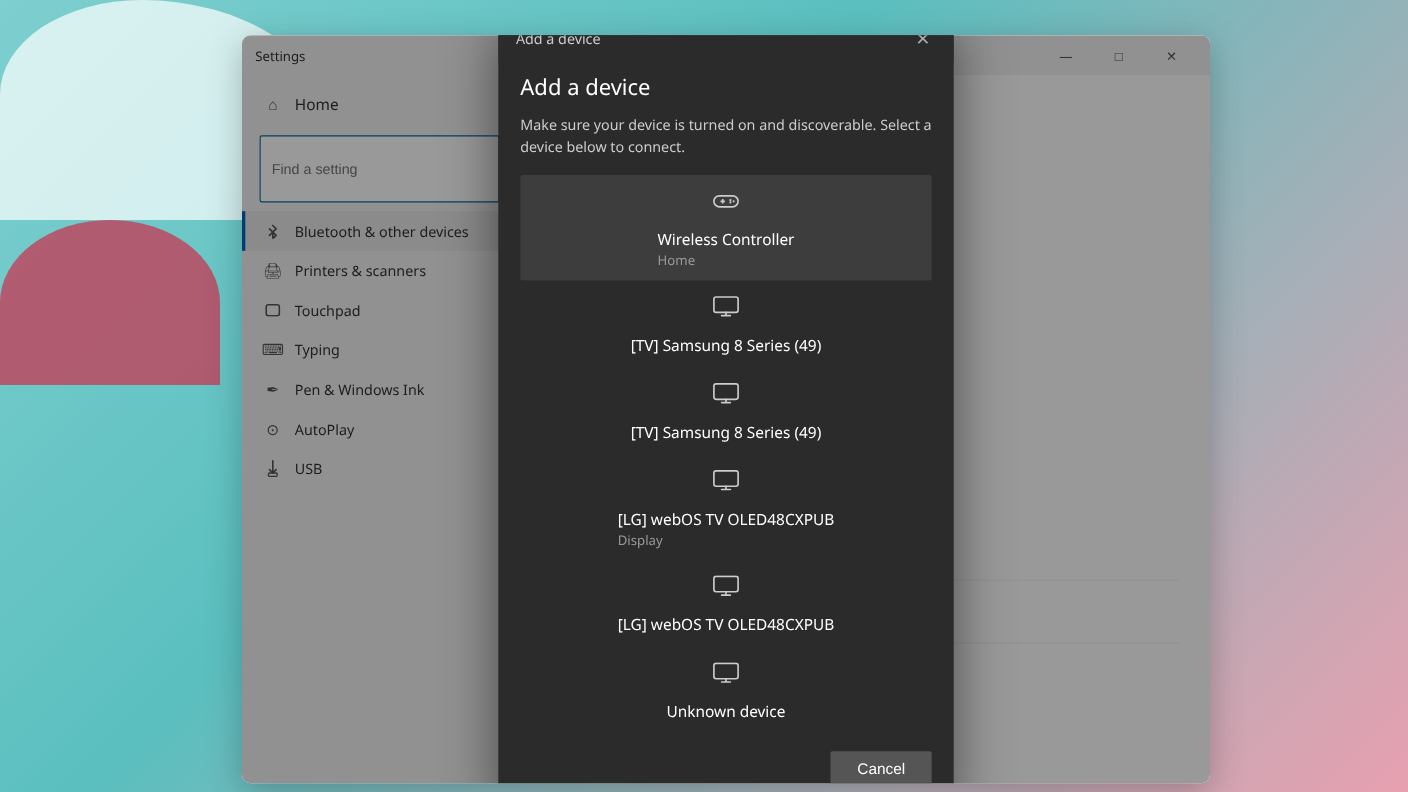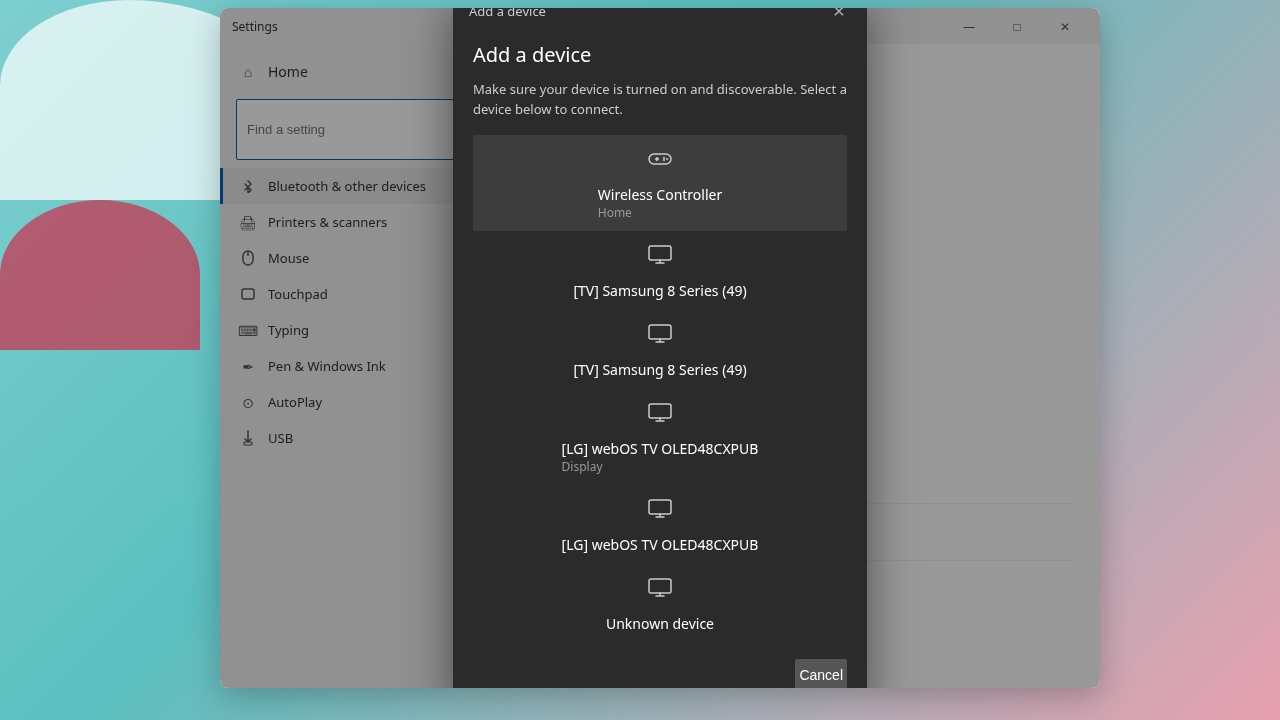--- a/index.html
+++ b/index.html
@@ -22,21 +22,21 @@
       width: 200px; height: 150px;
       bottom: -20px; right: 100px;
       background: #c0405a;
       border-radius: 60% 60% 0 0;
       opacity: 0.8;
     }
 
     
     .settings-window {
       position: absolute;
-      top: 8px;
+      top: 32px;
       left: 220px;
       width: 880px;
       height: 680px;
       background: #f2f2f2;
       border-radius: 8px;
       box-shadow: 0 8px 32px rgba(0,0,0,0.25);
       overflow: hidden;
       display: flex;
       flex-direction: column;
     }
@@ -273,21 +273,21 @@
     }
     .dialog-footer {
       padding: 16px 20px;
       display: flex;
       justify-content: flex-end;
     }
     .cancel-btn {
       background: #555;
       color: white;
       border: none;
-      padding: 8px 4px;
+      padding: 8px 24px;
       font-size: 14px;
       cursor: pointer;
       border-radius: 2px;
     }
 
     
     ::-webkit-scrollbar { width: 6px; }
     ::-webkit-scrollbar-track { background: transparent; }
     ::-webkit-scrollbar-thumb { background: #ccc; border-radius: 3px; }
   </style>
@@ -324,29 +324,20 @@
         <span class="sidebar-icon">
           <svg width="14" height="14" viewBox="0 0 14 14" fill="none" xmlns="http://www.w3.org/2000/svg">
             <path d="M7 2L10 5L7 8L10 11L7 14V8L4 11M7 8L4 5" stroke="#555" stroke-width="1.5" stroke-linecap="round" stroke-linejoin="round"></path>
           </svg>
         </span>
         <span>Bluetooth &amp; other devices</span>
       </div>
       <div class="sidebar-item">
         <span class="sidebar-icon">🖨</span>
         <span>Printers &amp; scanners</span>
-      </div>
-      <div class="sidebar-item">
-        <span class="sidebar-icon">
-          <svg width="12" height="16" viewBox="0 0 12 16" fill="none" xmlns="http://www.w3.org/2000/svg">
-            <rect x="1" y="1" width="10" height="14" rx="5" stroke="#555" stroke-width="1.5"></rect>
-            <line x1="6" y1="1" x2="6" y2="6" stroke="#555" stroke-width="1.5"></line>
-          </svg>
-        </span>
-        <span>Mouse</span>
       </div>
       <div class="sidebar-item">
         <span class="sidebar-icon">
           <svg width="14" height="12" viewBox="0 0 14 12" fill="none" xmlns="http://www.w3.org/2000/svg">
             <rect x="1" y="1" width="12" height="10" rx="2" stroke="#555" stroke-width="1.5"></rect>
           </svg>
         </span>
         <span>Touchpad</span>
       </div>
       <div class="sidebar-item">

